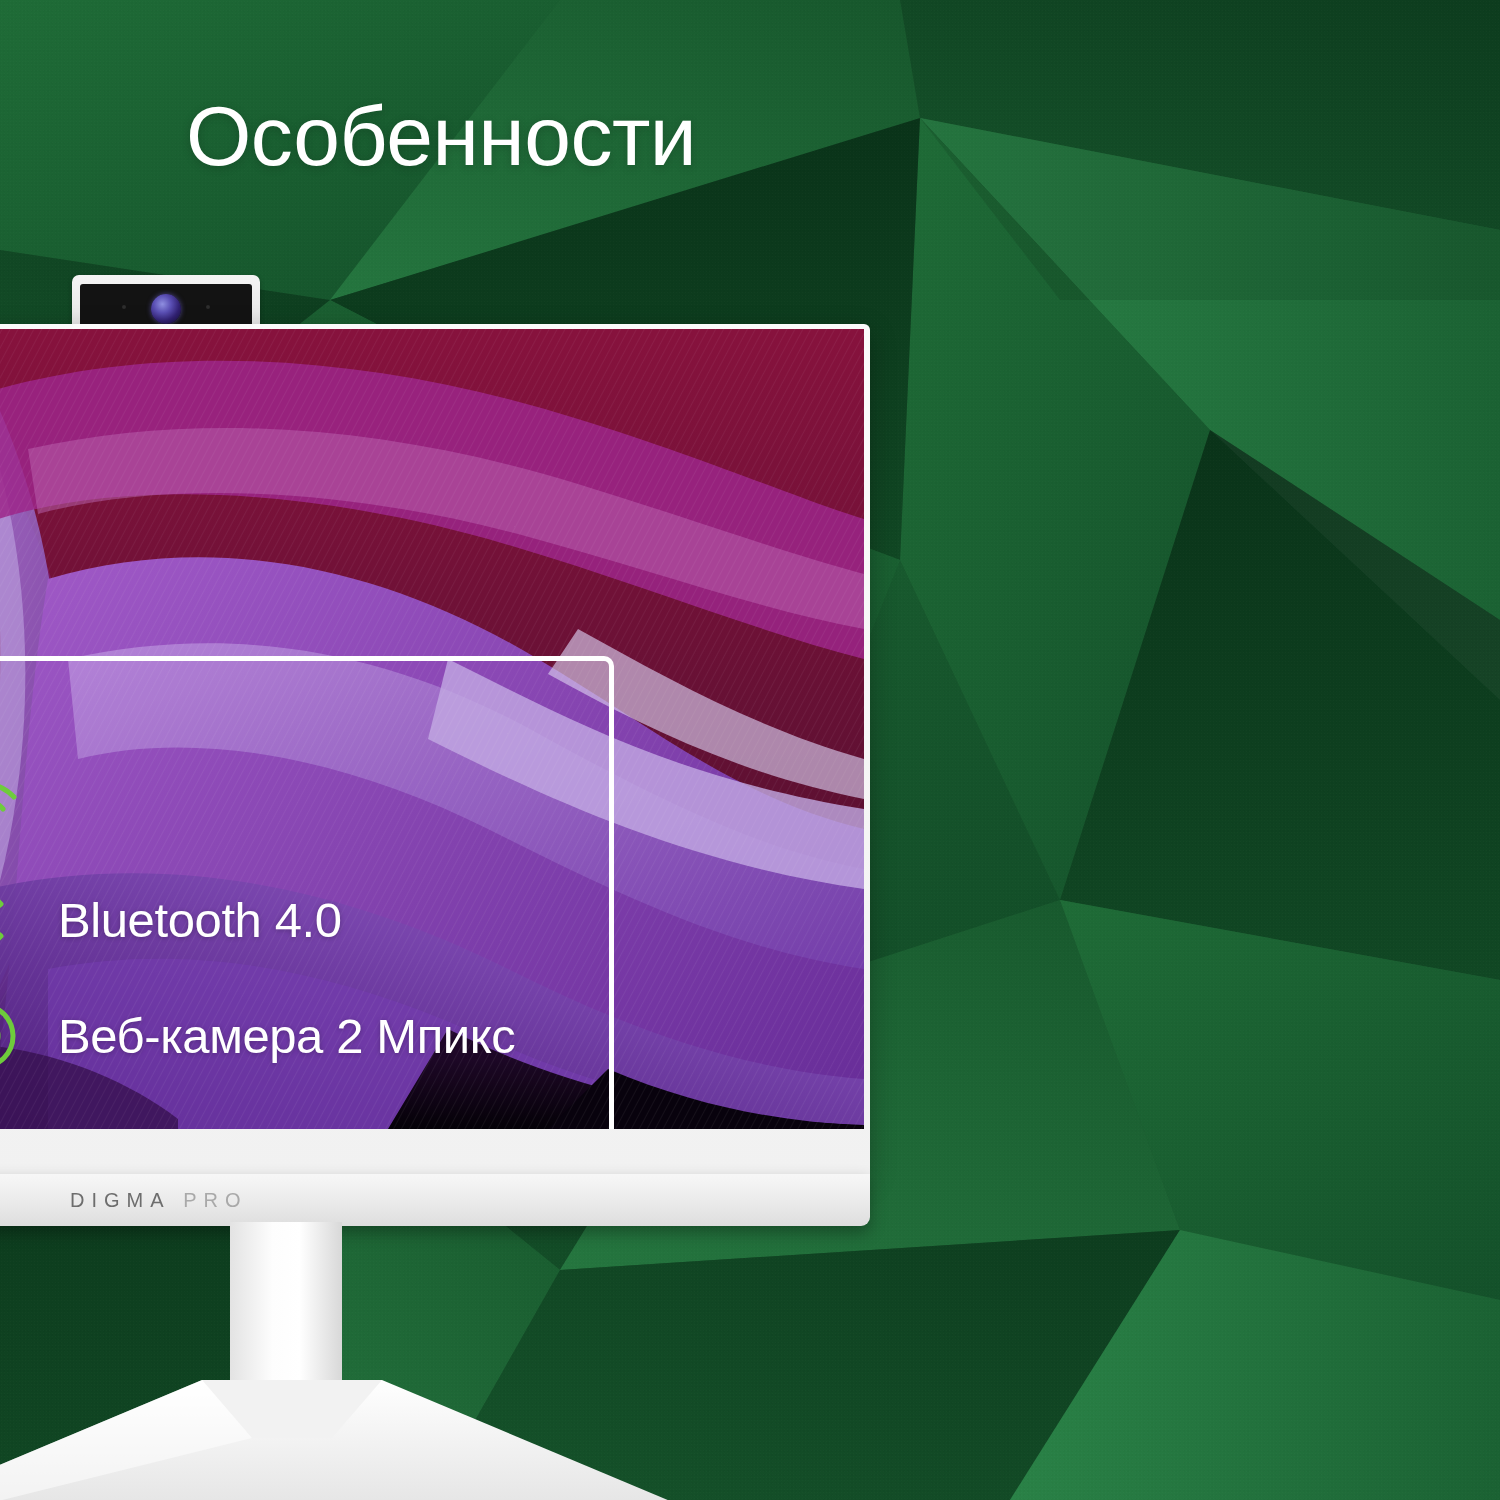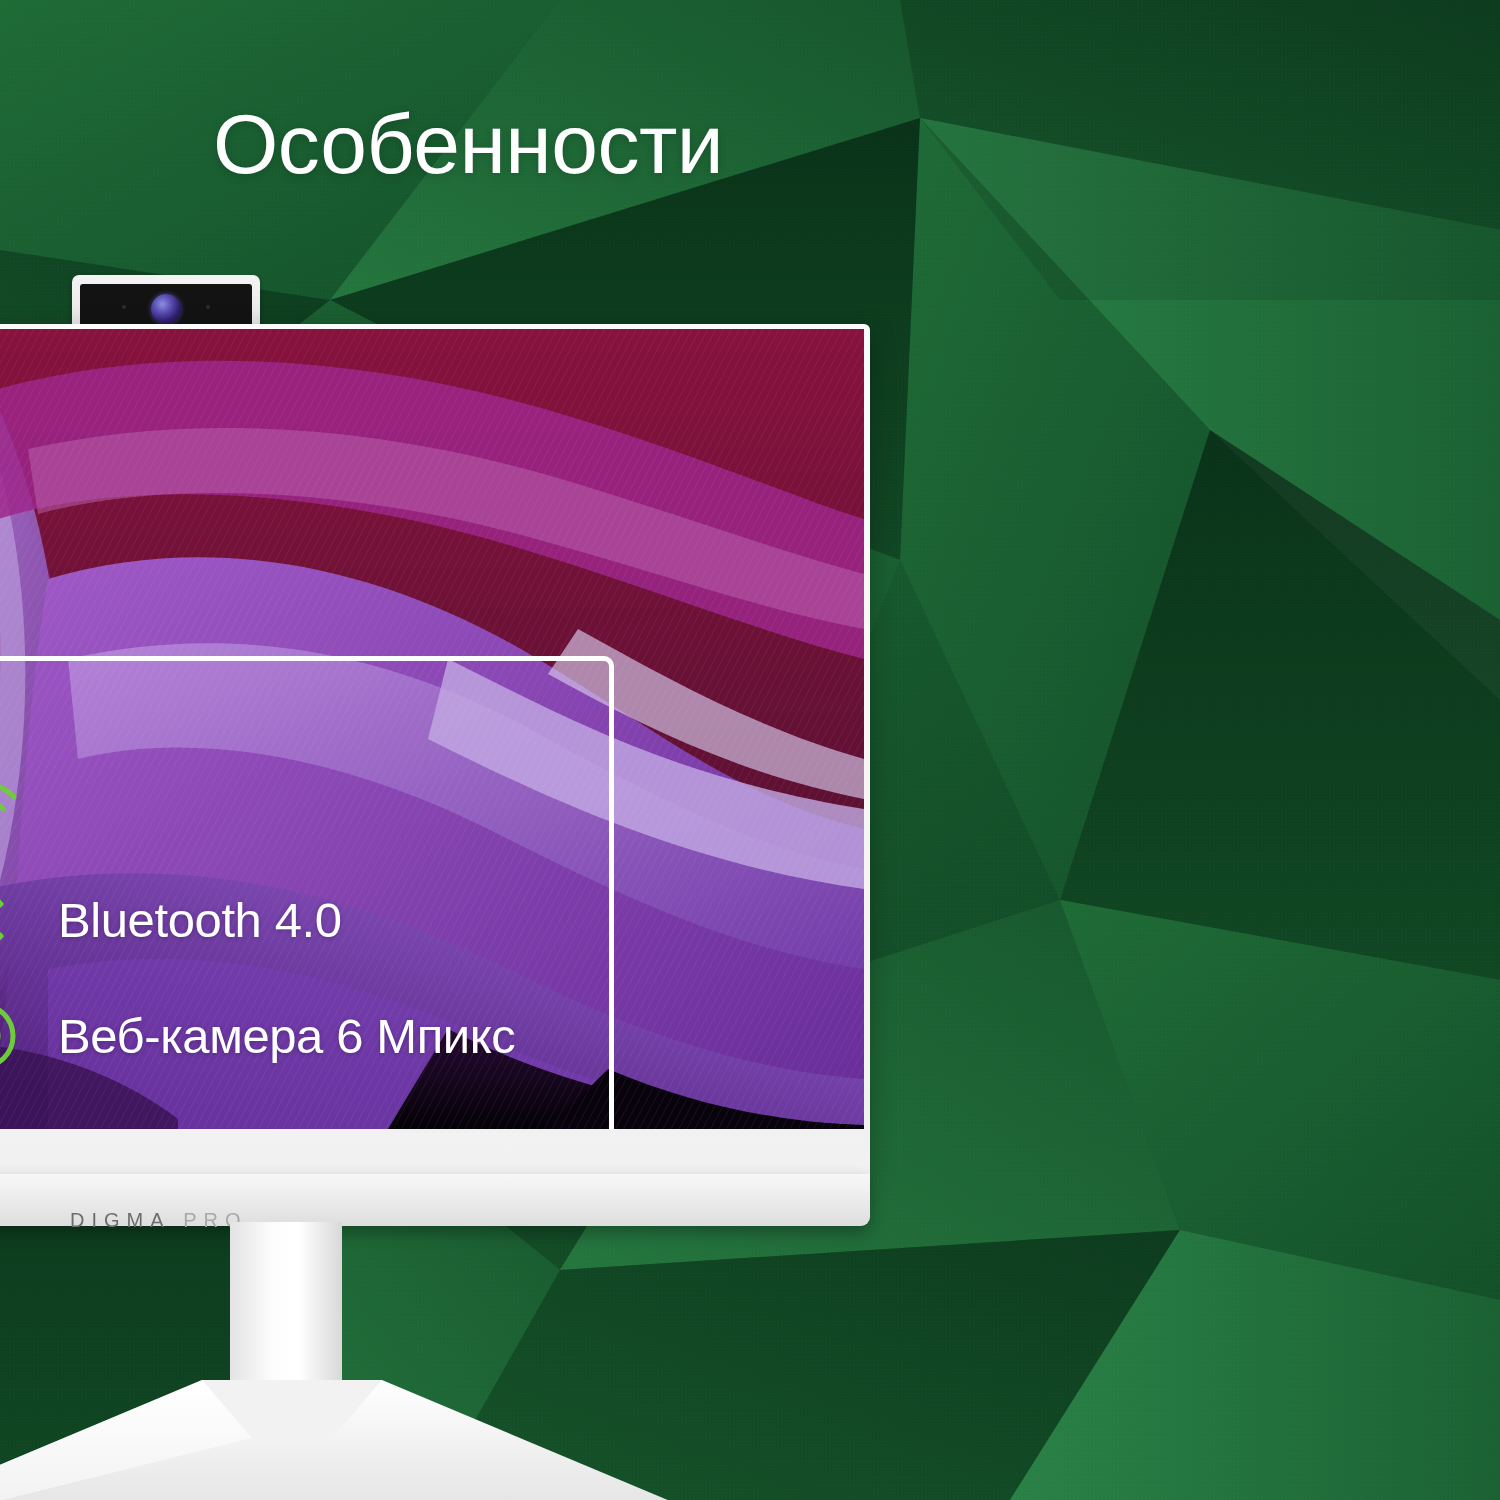--- a/index.html
+++ b/index.html
@@ -36,29 +36,28 @@
       radial-gradient(rgba(0,0,0,.10) 1px, transparent 1px);
     background-size: 3px 3px, 4px 4px;
     background-position: 0 0, 2px 1px;
     pointer-events: none;
   }
 
   
   .title {
     position: absolute;
     left: 186px;
-    top: 100px;
+    top: 92px;
     font-size: 84px;
     line-height: 1.05;
     color: #ffffff;
     font-weight: 400;
     letter-spacing: -0.5px;
     white-space: nowrap;
     text-shadow: 0 2px 10px rgba(0,0,0,.18);
-    margin-left: 27px;
   }
 
   
   .monitor {
     position: absolute;
     left: -258px;
     top: 272px;
     width: 1128px;
     height: 1180px;
   }
@@ -136,21 +135,20 @@
     box-shadow: 0 7px 16px rgba(0,0,0,.30);
   }
   .brand {
     position: absolute;
     left: 328px;
     top: 50%;
     transform: translateY(-50%);
     font-size: 20px;
     letter-spacing: 7px;
     white-space: nowrap;
-    margin-top: 20px;
   }
   .brand .b1 { color: #6d6d6d; }
   .brand .b2 { color: #a9a9a9; }
 
   
   .stand-neck {
     position: absolute;
     left: 488px;
     top: 950px;
     width: 112px;
@@ -406,21 +404,21 @@
             </div>
 
             <div class="feature-row">
               <span class="f-icon">
                 <svg width="70" height="70" viewBox="0 0 70 70" fill="none" stroke="#6ECC3C">
                   <circle cx="35" cy="35" r="31" stroke-width="5"></circle>
                   <circle cx="35" cy="35" r="16" stroke-width="5"></circle>
                   <circle cx="35" cy="35" r="6.5" fill="#6ECC3C" stroke="none"></circle>
                 </svg>
               </span>
-              <span class="f-label">Веб-камера 6 Мпикс</span>
+              <span class="f-label">Веб-камера 2 Мпикс</span>
             </div>
 
             <div class="feature-row">
               <span class="f-icon">
                 <svg width="74" height="56" viewBox="0 0 74 56" fill="none" stroke="#6ECC3C" stroke-width="5" stroke-linecap="round">
                   <path d="M4 48 A33 33 0 0 1 70 48"></path>
                   <path d="M30 41 L63 25"></path>
                   <path d="M30 41 L6 48"></path>
                   <circle cx="29" cy="42" r="7.5" stroke-width="5"></circle>
                 </svg>

